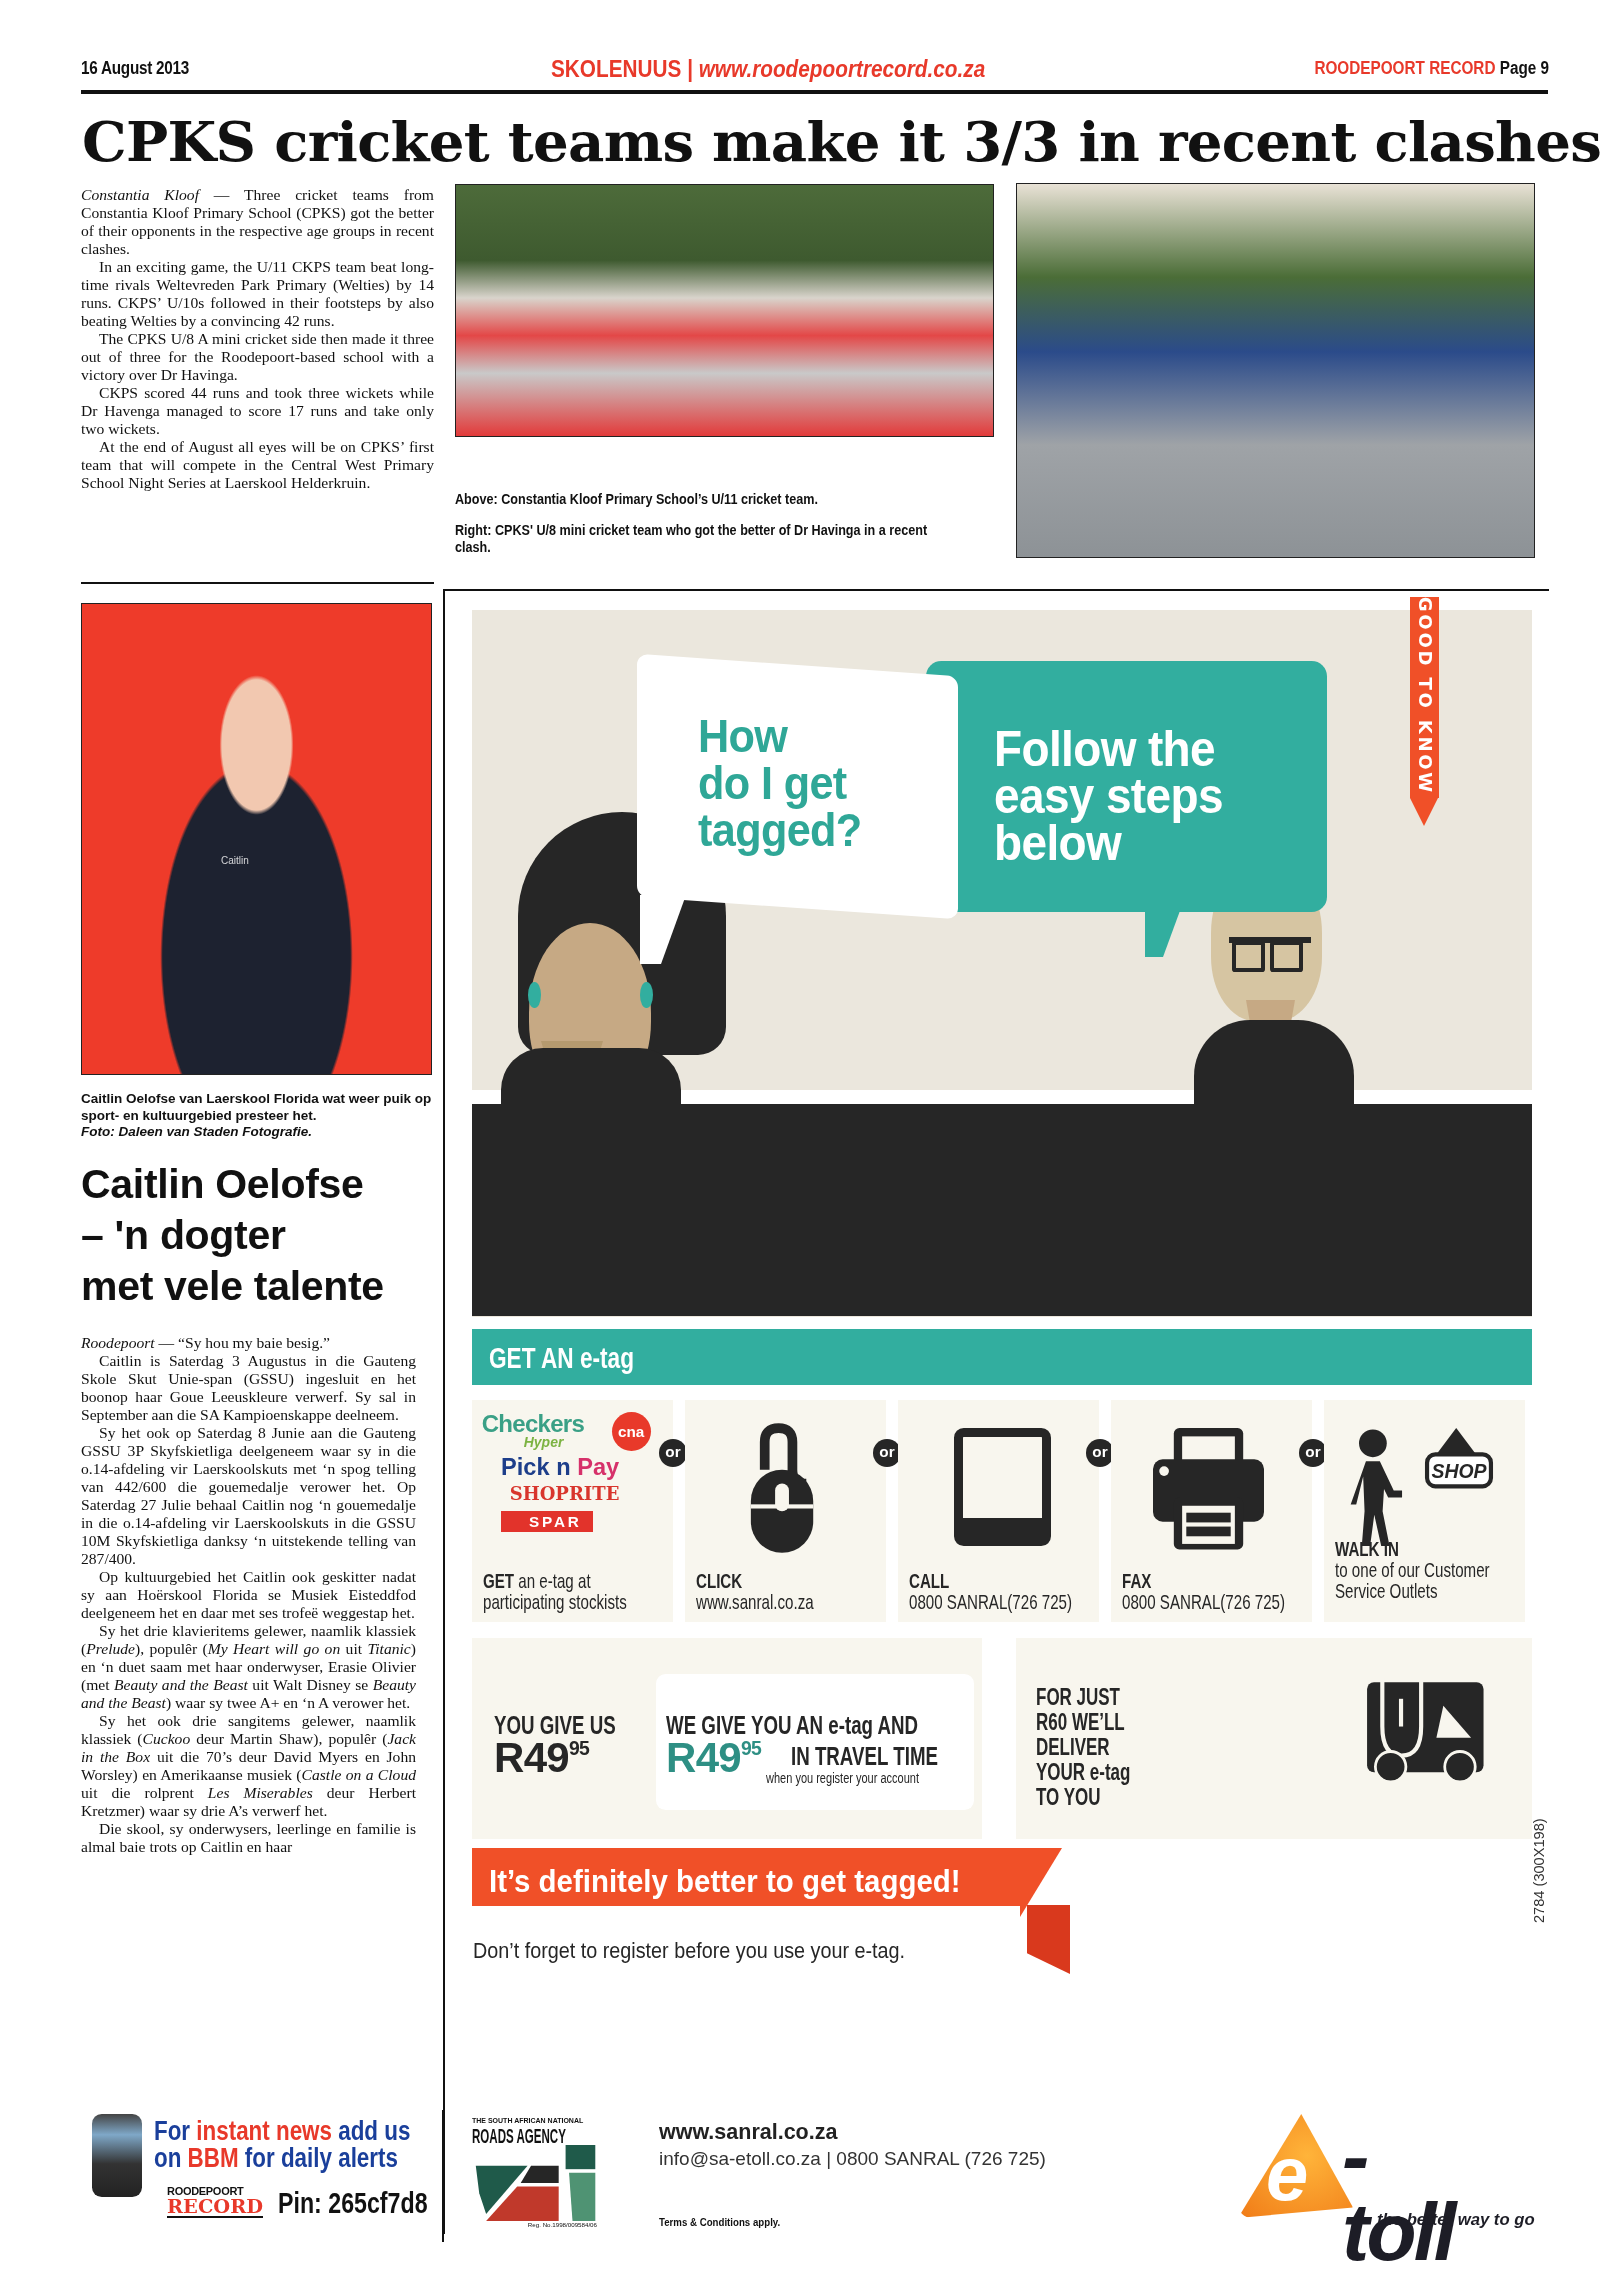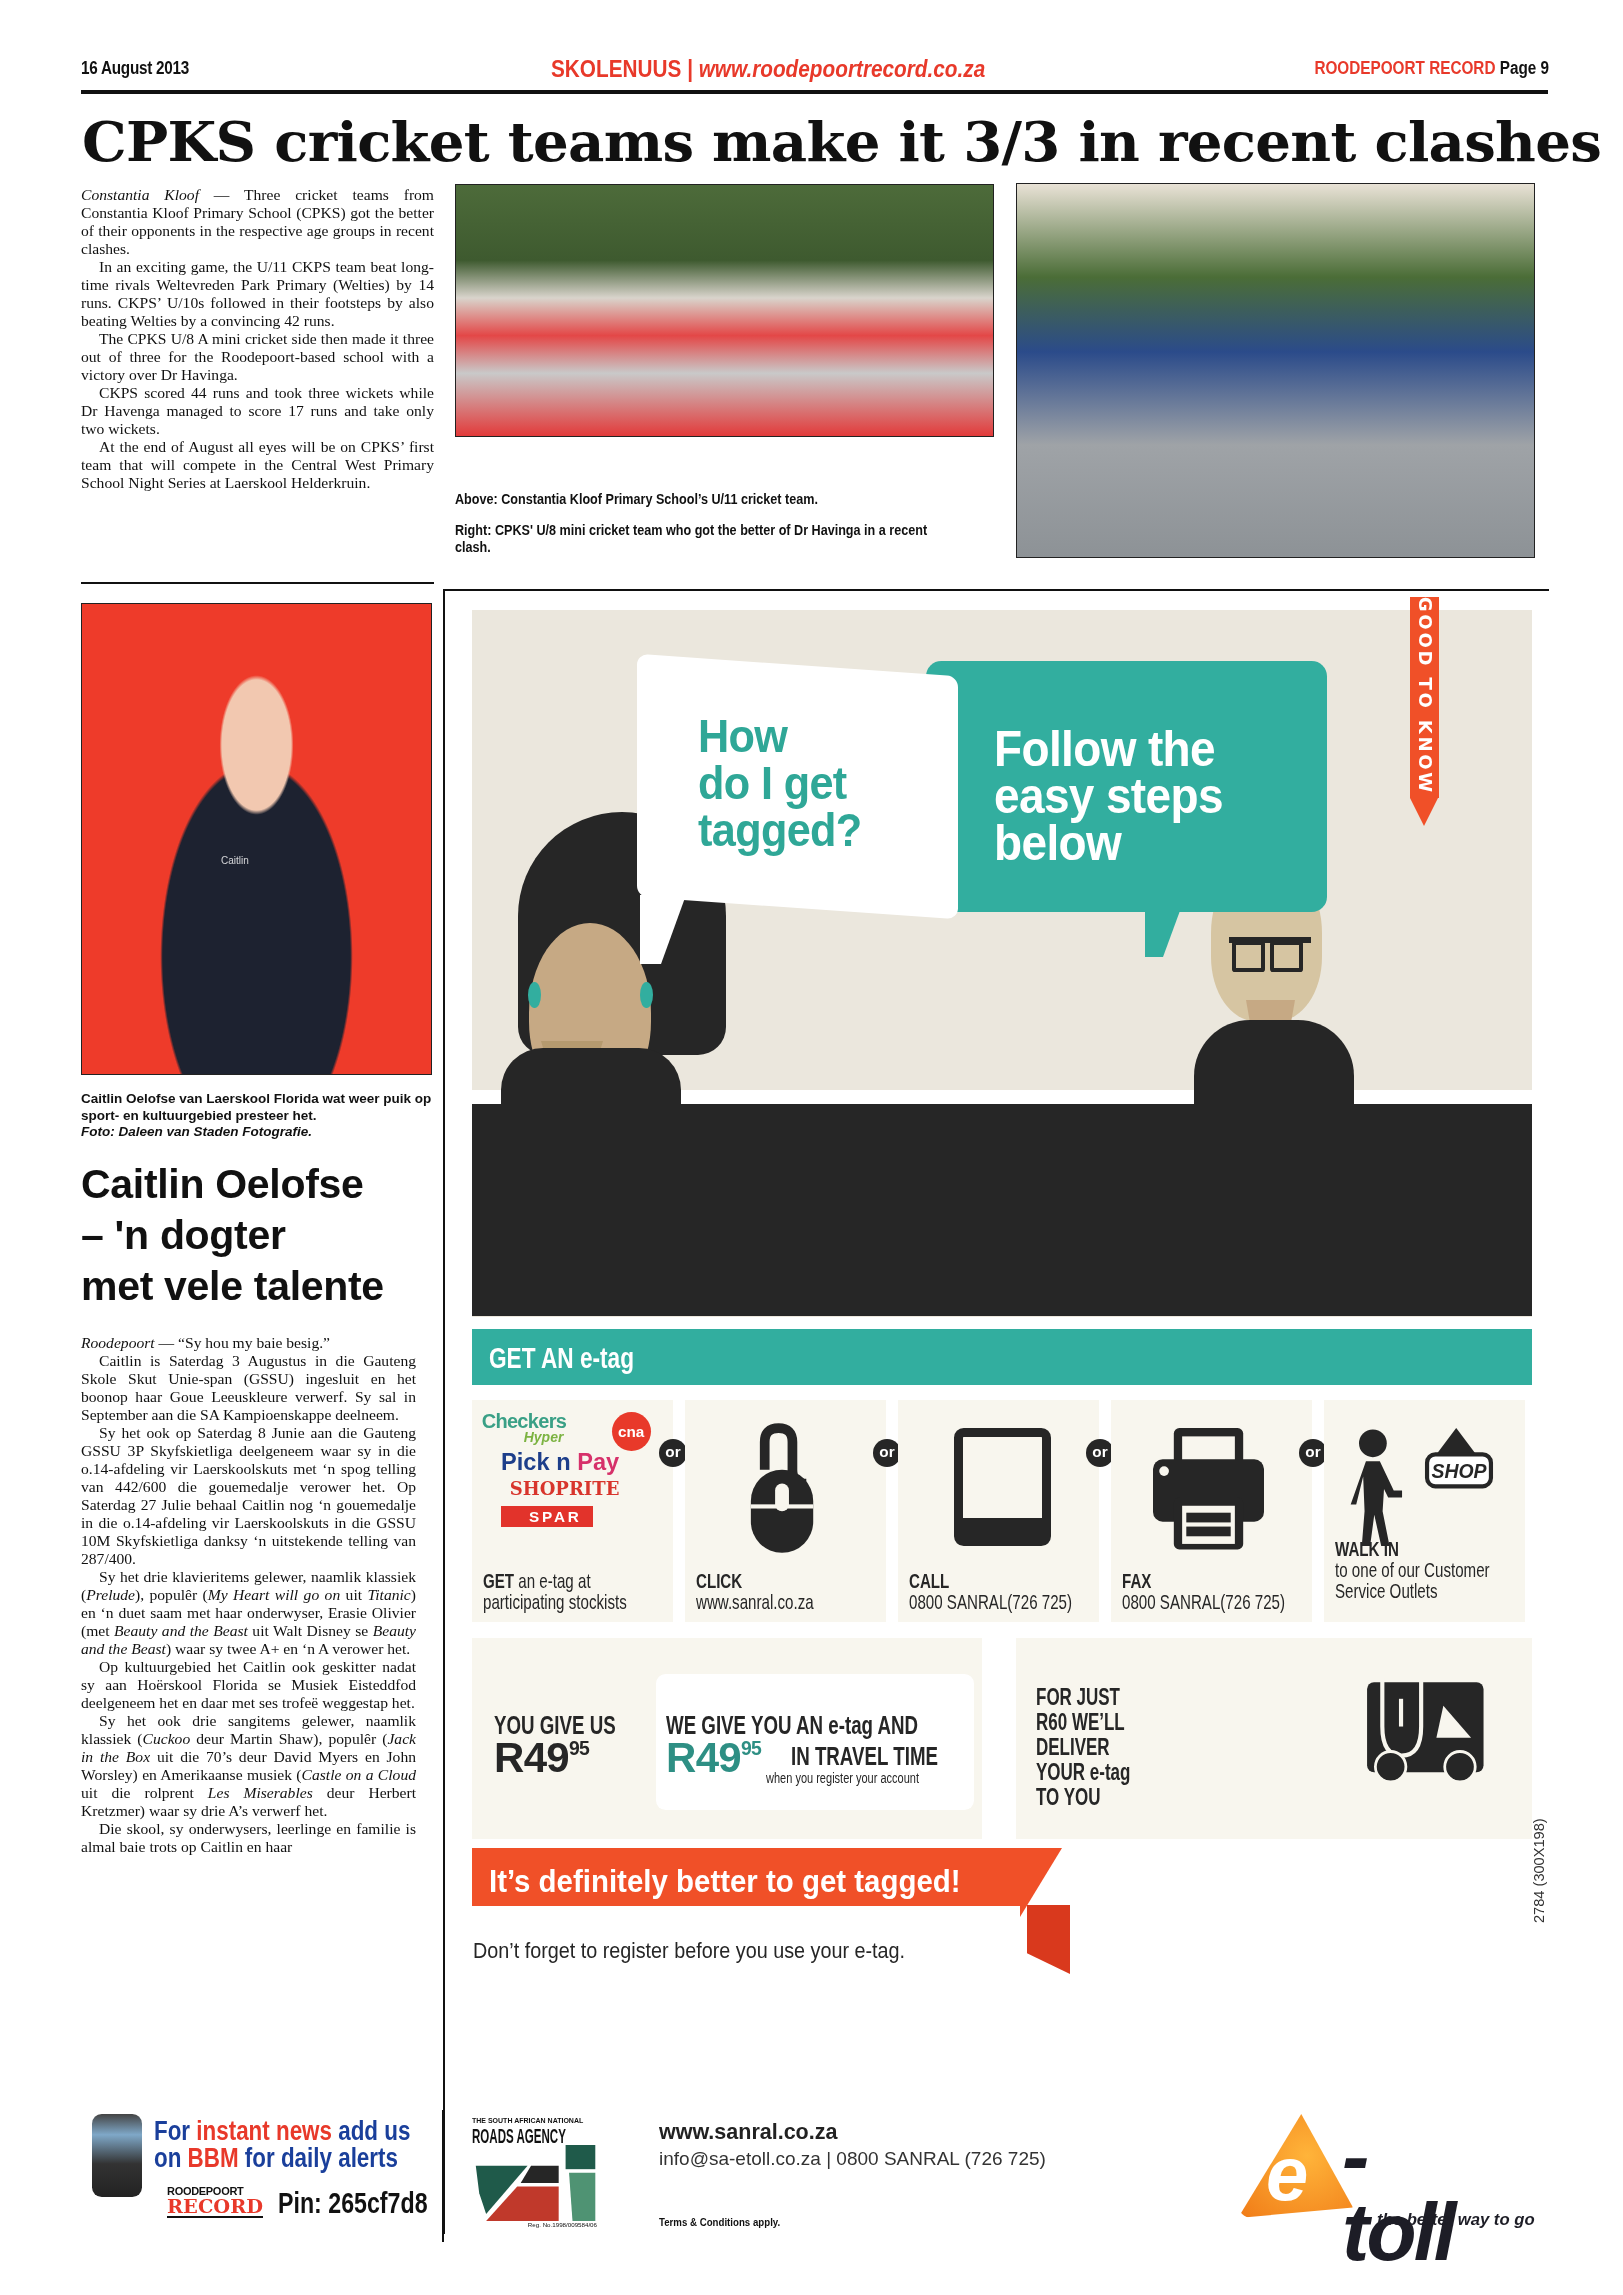--- a/index.html
+++ b/index.html
@@ -82,21 +82,21 @@
   
   .etag-banner { left: 472px; top: 1329px; width: 1060px; height: 56px; background: #32ae9f; }
   .etag-banner-text { position: absolute; left: 16.7px; top: 12.5px; color: #fff; font-size: 29px; font-weight: bold; transform: scaleX(0.78); transform-origin: left; white-space: nowrap; }
 
   .step { top: 1400px; width: 201px; height: 222px; background: #f8f6ee; }
   .step-label { position: absolute; left: 11px; bottom: 9.7px; font-size: 21px; line-height: 21px; transform: scaleX(0.72); transform-origin: left; white-space: nowrap; color: #262626; }
   .step-label b { font-weight: bold; }
   .or-dot { width: 28px; height: 28px; border-radius: 50%; background: #262626; color: #fff; font-weight: bold; font-size: 15.3px; line-height: 26px; text-align: center; top: 1439px; }
 
   .retail-logos { position: absolute; left: 9.7px; top: 9.7px; width: 180px; }
-  .logo-checkers { font-weight: bold; font-size: 20px; color: #3aa086; letter-spacing: -0.7px; }
+  .logo-checkers { font-weight: bold; font-size: 24px; color: #3aa086; letter-spacing: -0.7px; }
   .logo-hyper { font-weight: bold; font-style: italic; font-size: 14px; color: #7cb342; margin-left: 42px; margin-top: -4.2px; }
   .logo-cna { position: absolute; left: 130px; top: 2.8px; width: 39px; height: 39px; border-radius: 50%; background: #e8392a; color: #fff; font-weight: bold; font-size: 15.3px; line-height: 39px; text-align: center; }
   .logo-pnp { font-weight: bold; font-size: 23.6px; color: #1d3e8a; margin-left: 19.4px; margin-top: 4.2px; }
   .logo-pnp .pay { color: #d6316a; }
   .logo-shoprite { font-family: "DejaVu Serif", serif; font-weight: bold; font-size: 18px; color: #d8352c; margin-left: 28px; margin-top: 2.8px; }
   .logo-spar { display: inline-block; margin-left: 19.4px; margin-top: 7px; background: #e2332b; color: #fff; font-weight: bold; font-size: 15.3px; letter-spacing: 2.8px; padding: 1.4px 11px 1.4px 28px; }
 
   .icon-mouse { position: absolute; left: 52px; top: 21px; }
   .icon-phone { position: absolute; left: 56px; top: 28px; width: 97px; height: 118px; border: 9.7px solid #262626; border-radius: 9.7px; }
   .icon-phone::after { content: ""; position: absolute; left: 0; right: 0; bottom: 0; height: 19.4px; background: #262626; }
@@ -192,22 +192,22 @@
 <div class="abs caitlin-head">
   <div>Caitlin Oelofse</div>
   <div>– 'n dogter</div>
   <div>met vele talente</div>
 </div>
 
 <div class="abs col-text" style="left:81px; top:1334px; width:335px;">
   <p class="first"><span class="dl">Roodepoort</span><span> — “Sy hou my baie besig.”</span></p>
   <p>Caitlin is Saterdag 3 Augustus in die Gauteng Skole Skut Unie-span (GSSU) ingesluit en het boonop haar Goue Leeuskleure verwerf. Sy sal in September aan die SA Kampioenskappe deelneem.</p>
   <p>Sy het ook op Saterdag 8 Junie aan die Gauteng GSSU 3P Skyfskietliga deelgeneem waar sy in die o.14-afdeling vir Laerskoolskuts met ‘n spog telling van 442/600 die gouemedalje verower het. Op Saterdag 27 Julie behaal Caitlin nog ‘n gouemedalje in die o.14-afdeling vir Laerskoolskuts in die GSSU 10M Skyfskietliga danksy ‘n uitstekende telling van 287/400.</p>
+  <p>Op kultuurgebied het Caitlin ook geskitter nadat sy aan Hoërskool Florida se Musiek Eisteddfod deelgeneem het en daar met ses trofeë weggestap het.</p>
   <p><span>Sy het drie klavieritems gelewer, naamlik klassiek (</span><i>Prelude</i><span>), populêr (</span><i>My Heart will go on</i><span> uit </span><i>Titanic</i><span>) en ‘n duet saam met haar onderwyser, Erasie Olivier (met </span><i>Beauty and the Beast</i><span> uit Walt Disney se </span><i>Beauty and the Beast</i><span>) waar sy twee A+ en ‘n A verower het.</span></p>
-  <p>Op kultuurgebied het Caitlin ook geskitter nadat sy aan Hoërskool Florida se Musiek Eisteddfod deelgeneem het en daar met ses trofeë weggestap het.</p>
   <p><span>Sy het ook drie sangitems gelewer, naamlik klassiek (</span><i>Cuckoo</i><span> deur Martin Shaw), populêr (</span><i>Jack in the Box</i><span> uit die 70’s deur David Myers en John Worsley) en Amerikaanse musiek (</span><i>Castle on a Cloud</i><span> uit die rolprent </span><i>Les Miserables</i><span> deur Herbert Kretzmer) waar sy drie A’s verwerf het.</span></p>
   <p>Die skool, sy onderwysers, leerlinge en familie is almal baie trots op Caitlin en haar</p>
 </div>
 
 <div class="abs ad-bg"></div>
 <div class="abs ad-whiteband"></div>
 <div class="abs ad-dark"></div>
 
 <div class="abs good-to-know">
   <span class="gtk-text">GOOD TO KNOW</span>

